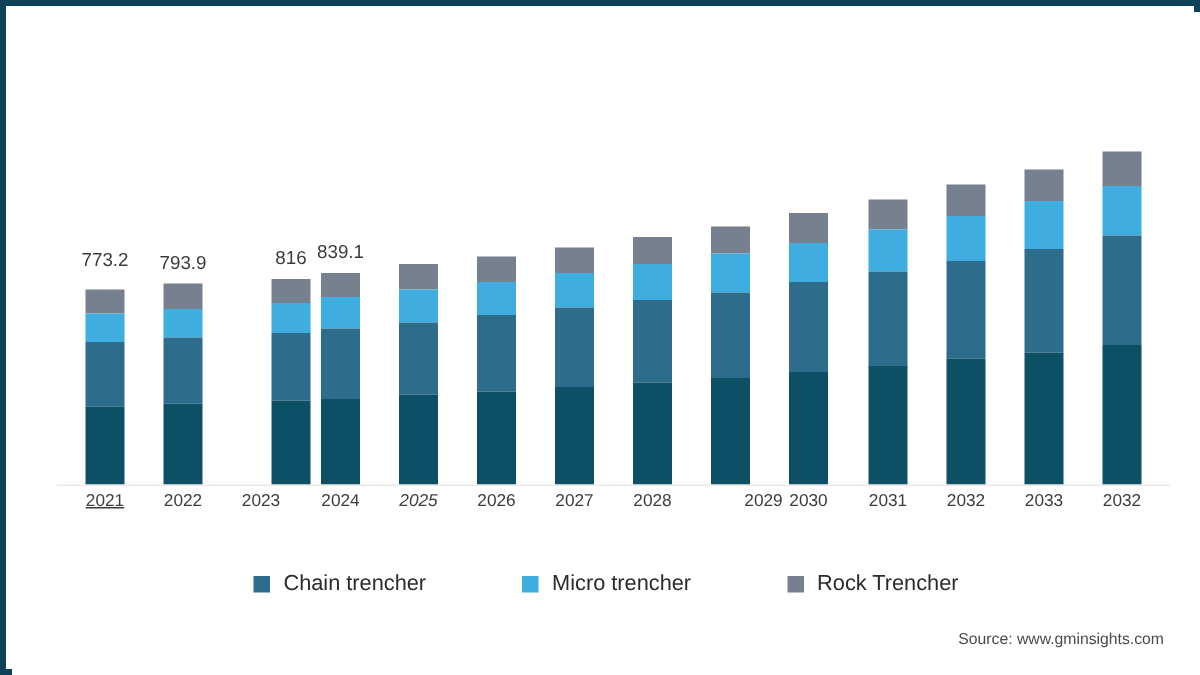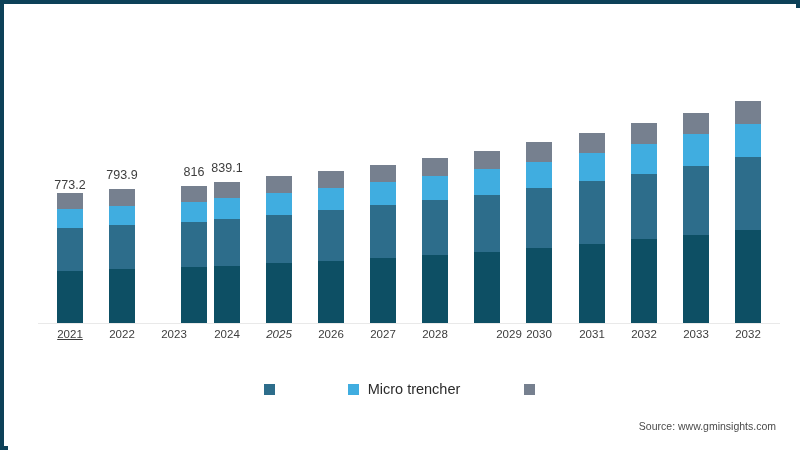--- a/index.html
+++ b/index.html
@@ -107,21 +107,21 @@
 
 
     <div id="plot">
         <div class="bar-col" style="left: 13px; height: 219px;">
           <div class="bar-stack">
             <div class="seg" style="height: 52.2231px; background: rgb(13, 79, 100);"></div>
             <div class="seg" style="height: 42.9577px; background: rgb(45, 109, 139);"></div>
             <div class="seg" style="height: 18.5308px; background: rgb(64, 173, 224);"></div>
             <div class="seg" style="height: 16.5092px; background: rgb(118, 128, 143);"></div>
           </div>
-          <div class="bar-label" style="bottom: 131px; margin-top: 46px;">773.2</div>
+          <div class="bar-label" style="bottom: 143px; margin-top: 46px;">773.2</div>
         </div>
         <div class="bar-col" style="left: 65px; height: 219px;">
           <div class="bar-stack">
             <div class="seg" style="height: 53.9077px; background: rgb(13, 79, 100);"></div>
             <div class="seg" style="height: 44.1369px; background: rgb(45, 109, 139);"></div>
             <div class="seg" style="height: 19.0362px; background: rgb(64, 173, 224);"></div>
             <div class="seg" style="height: 16.6777px; background: rgb(118, 128, 143);"></div>
           </div>
           <div class="bar-label" style="bottom: 140.758px;">793.9</div>
         </div>
@@ -240,26 +240,28 @@
         <div class="xtick" style="left: 465px;">2030</div>
         <div class="xtick" style="left: 518px;">2031</div>
         <div class="xtick" style="left: 570px;">2032</div>
         <div class="xtick" style="left: 622px;">2033</div>
         <div class="xtick" style="left: 674px;">2032</div>
       </div>
 
     <div id="legend">
         <div class="legend-item">
           <span class="legend-swatch" style="background: rgb(45, 109, 139);"></span>
+          <span class="legend-text">Chain trencher</span>
         </div>
         <div class="legend-item">
           <span class="legend-swatch" style="background: rgb(64, 173, 224);"></span>
           <span class="legend-text">Micro trencher</span>
         </div>
         <div class="legend-item">
           <span class="legend-swatch" style="background: rgb(118, 128, 143);"></span>
+          <span class="legend-text">Rock Trencher</span>
         </div>
       </div>
 
     <div id="source">Source: www.gminsights.com</div>
 
   </div>
 </div>
 
 </body></html>

